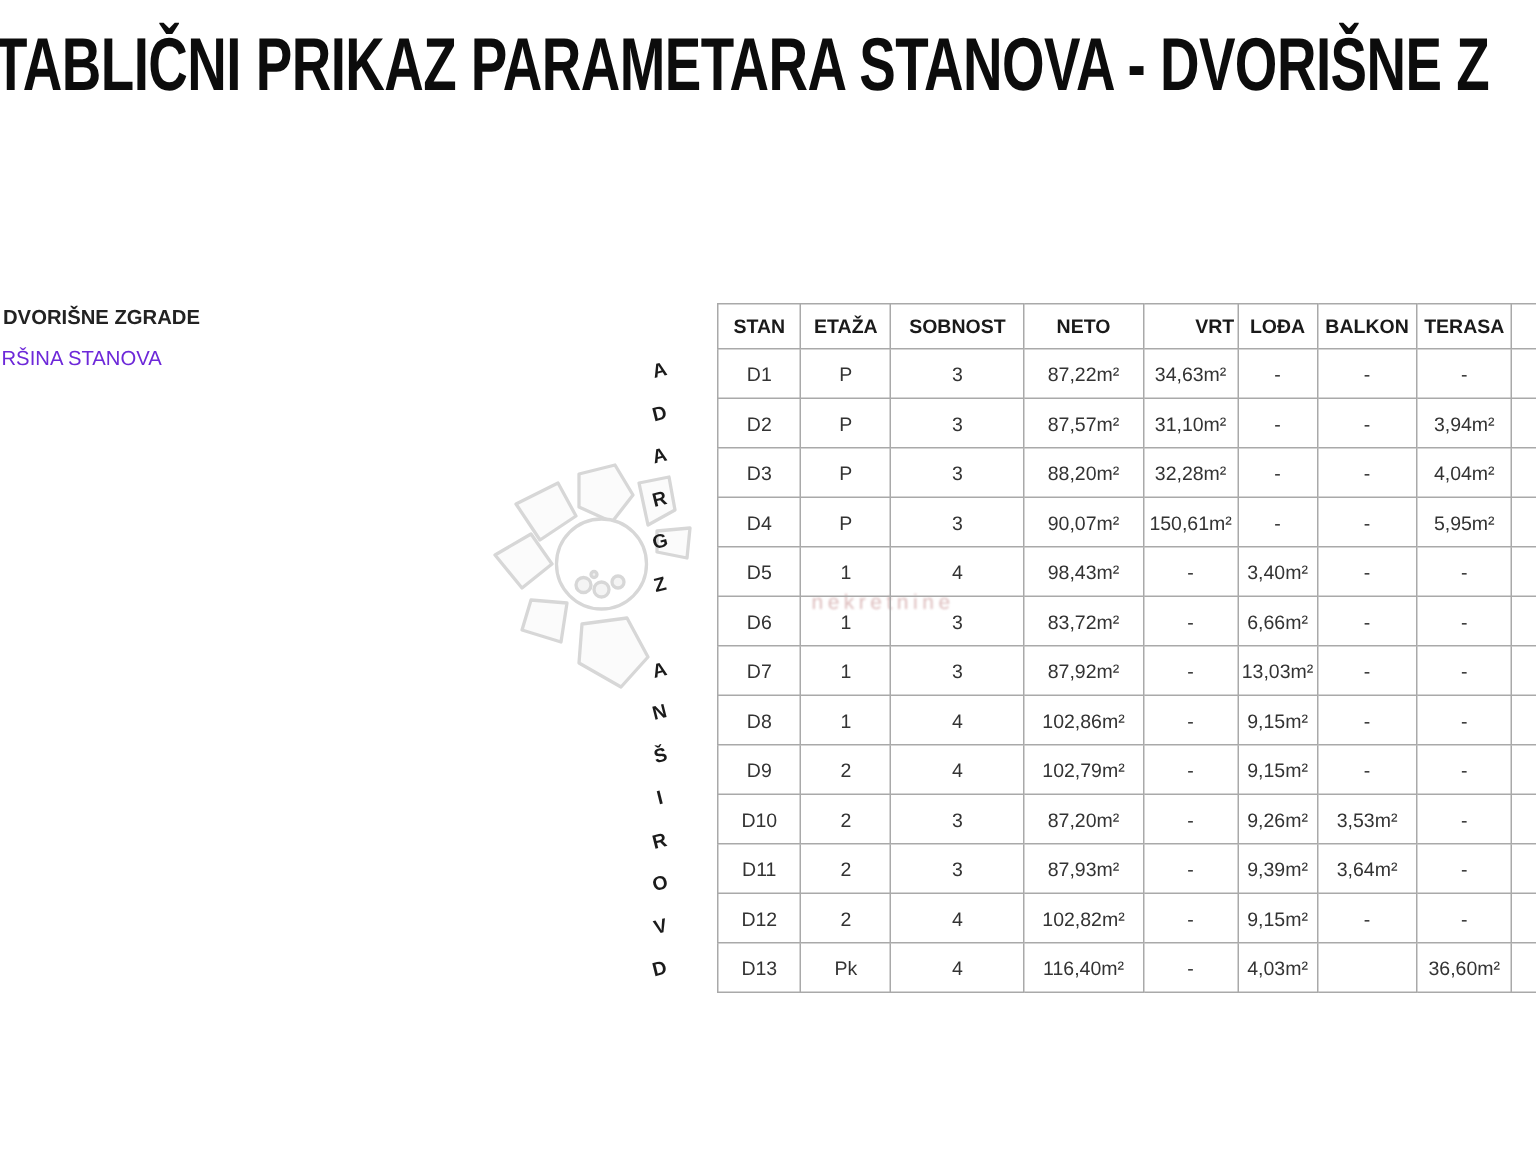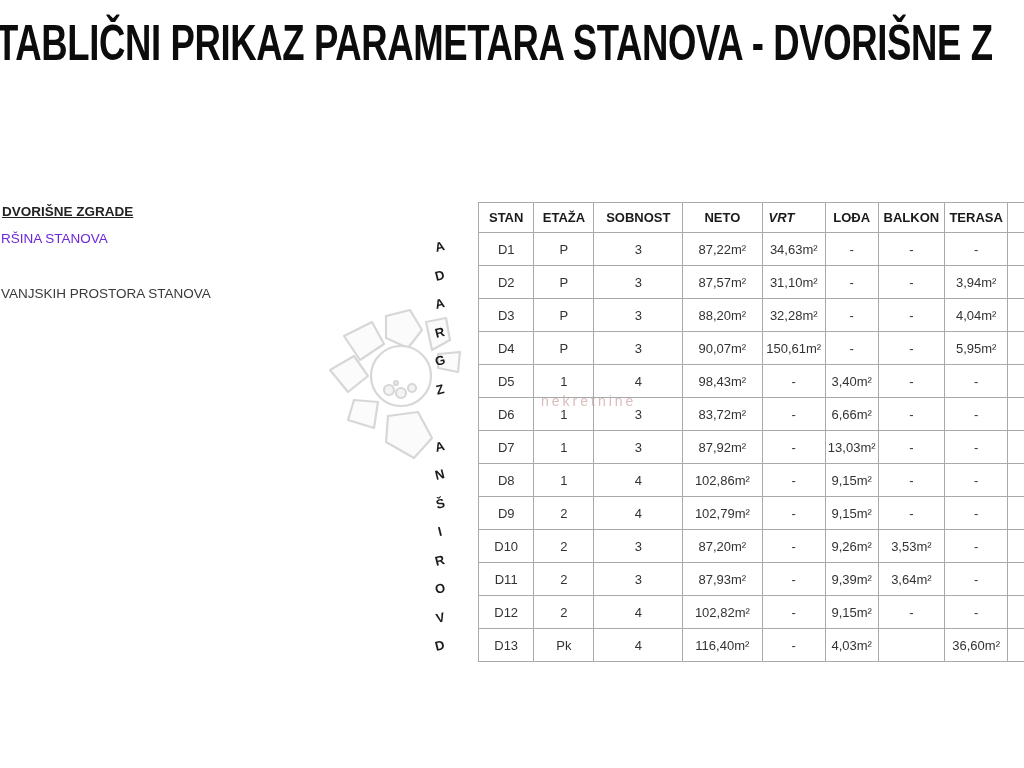--- a/index.html
+++ b/index.html
@@ -12,21 +12,21 @@
 
   
   .title {
     position:absolute; top:14px; left:-4px;
     font-size:50px; font-weight:bold; color:#0c0c0c;
     white-space:nowrap; letter-spacing:-0.5px;
     transform:scaleX(0.73); transform-origin:0 0;
   }
 
   
-  .legend-heading { position:absolute; left:2px; top:204px; font-size:13.5px; font-weight:bold; color:#222; white-space:nowrap;text-decoration:underline; }
+  .legend-heading { position:absolute; left:2px; top:204px; font-size:13.5px; font-weight:bold; color:#222; white-space:nowrap; }
   .legend-line1   { position:absolute; left:1px; top:231px; font-size:13.5px; color:#6d28d9; white-space:nowrap; }
   .legend-line2   { position:absolute; left:1px; top:286px; font-size:13.5px; color:#3a3a3a; white-space:nowrap; }
 
   
   .vlabel {
     position:absolute; left:428px; top:240px; width:24px; height:412px;
     display:flex; flex-direction:column; justify-content:space-between; align-items:center;
     z-index:2;
   }
   .vlabel span {
@@ -54,32 +54,31 @@
   table.params {
     position:absolute; left:478px; top:202px; z-index:1;
     border-collapse:collapse; table-layout:fixed; background:transparent;border-radius:32px;
   }
   table.params th, table.params td {
     border:1px solid #a9a9a9; text-align:center; vertical-align:middle;
     padding:0 2px; overflow:hidden; white-space:nowrap; background:transparent;
   }
   table.params th { height:29px; font-size:13px; font-weight:bold; color:#1a1a1a; }
   table.params td { height:32px; font-size:13px; color:#333333; }
-  table.params th:nth-child(5) { text-align:left; padding-left:6px;font-style:italic; } 
+  table.params th:nth-child(5) { text-align:right; padding-left:6px; } 
 </style>
 </head>
 <body>
 
 <div id="page">
 
   <div class="title">TABLIČNI PRIKAZ PARAMETARA STANOVA - DVORIŠNE Z</div>
 
   <div class="legend-heading">DVORIŠNE ZGRADE</div>
   <div class="legend-line1">RŠINA STANOVA</div>
-  <div class="legend-line2">VANJSKIH PROSTORA STANOVA</div>
 
   <svg class="watermark wm-flower" viewBox="0 0 145 155" xmlns="http://www.w3.org/2000/svg">
     <g stroke="#d7d7d7" stroke-width="2.2" fill="#fbfbfb" stroke-linejoin="round">
       <polygon points="60,10 84,4 96,24 82,42 60,32"></polygon>
       <polygon points="100,16 120,12 124,34 106,44"></polygon>
       <polygon points="112,48 134,46 132,66 112,62"></polygon>
       <polygon points="18,30 46,16 58,38 34,54"></polygon>
       <polygon points="4,64 28,50 42,70 22,86"></polygon>
       <polygon points="28,94 52,96 48,122 22,114"></polygon>
       <polygon points="62,110 92,106 106,132 88,152 60,136"></polygon>

